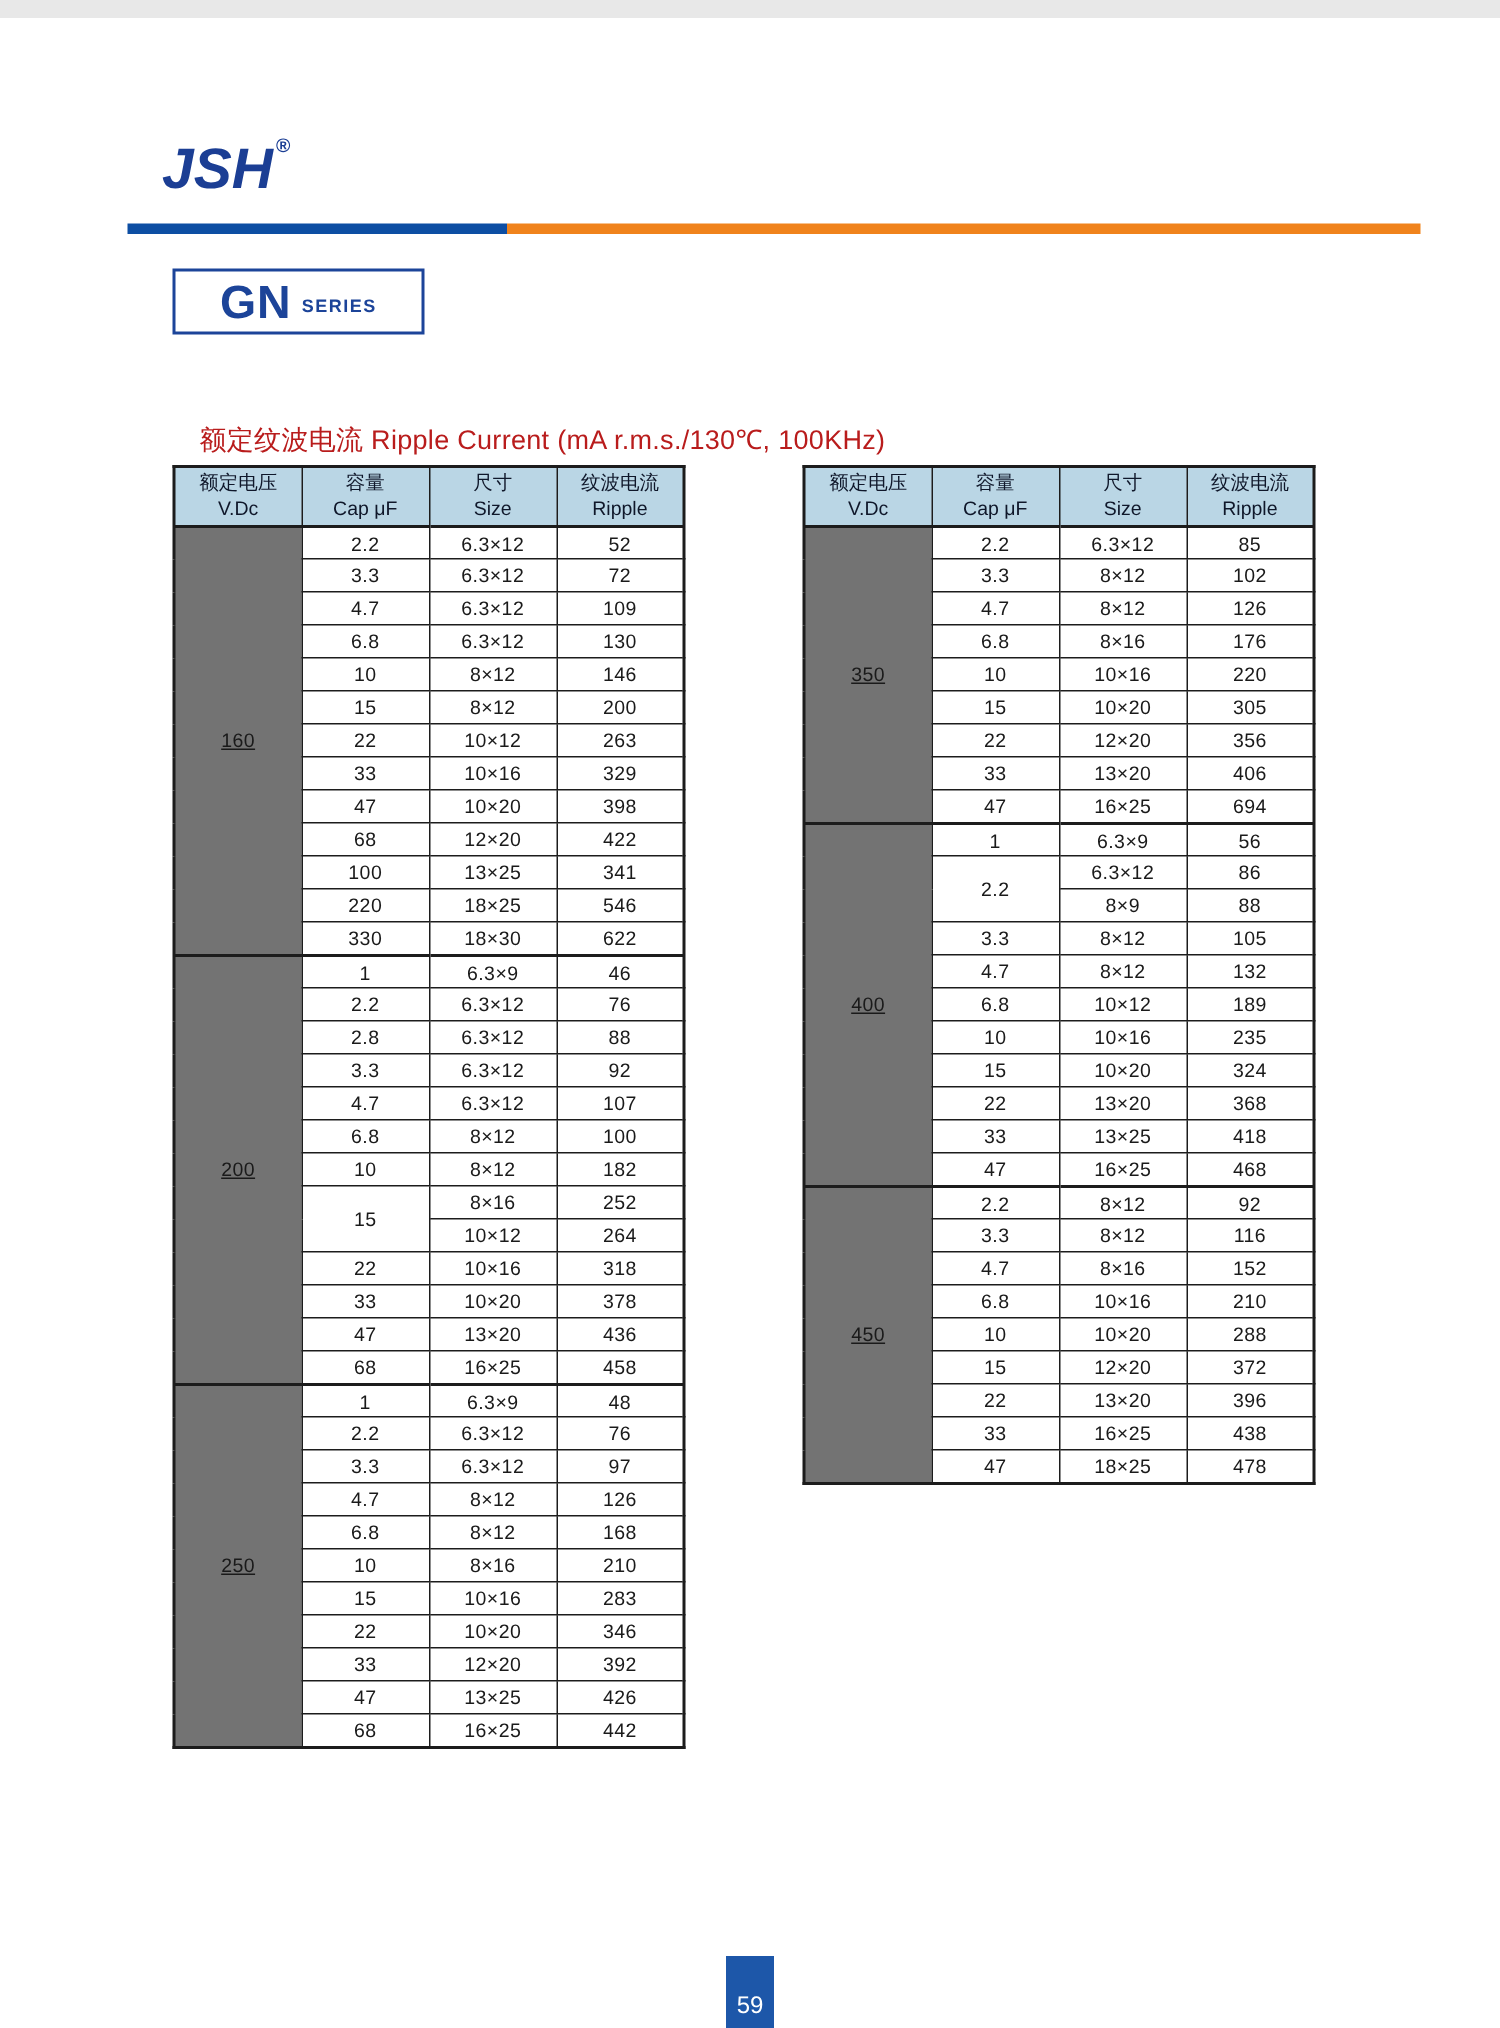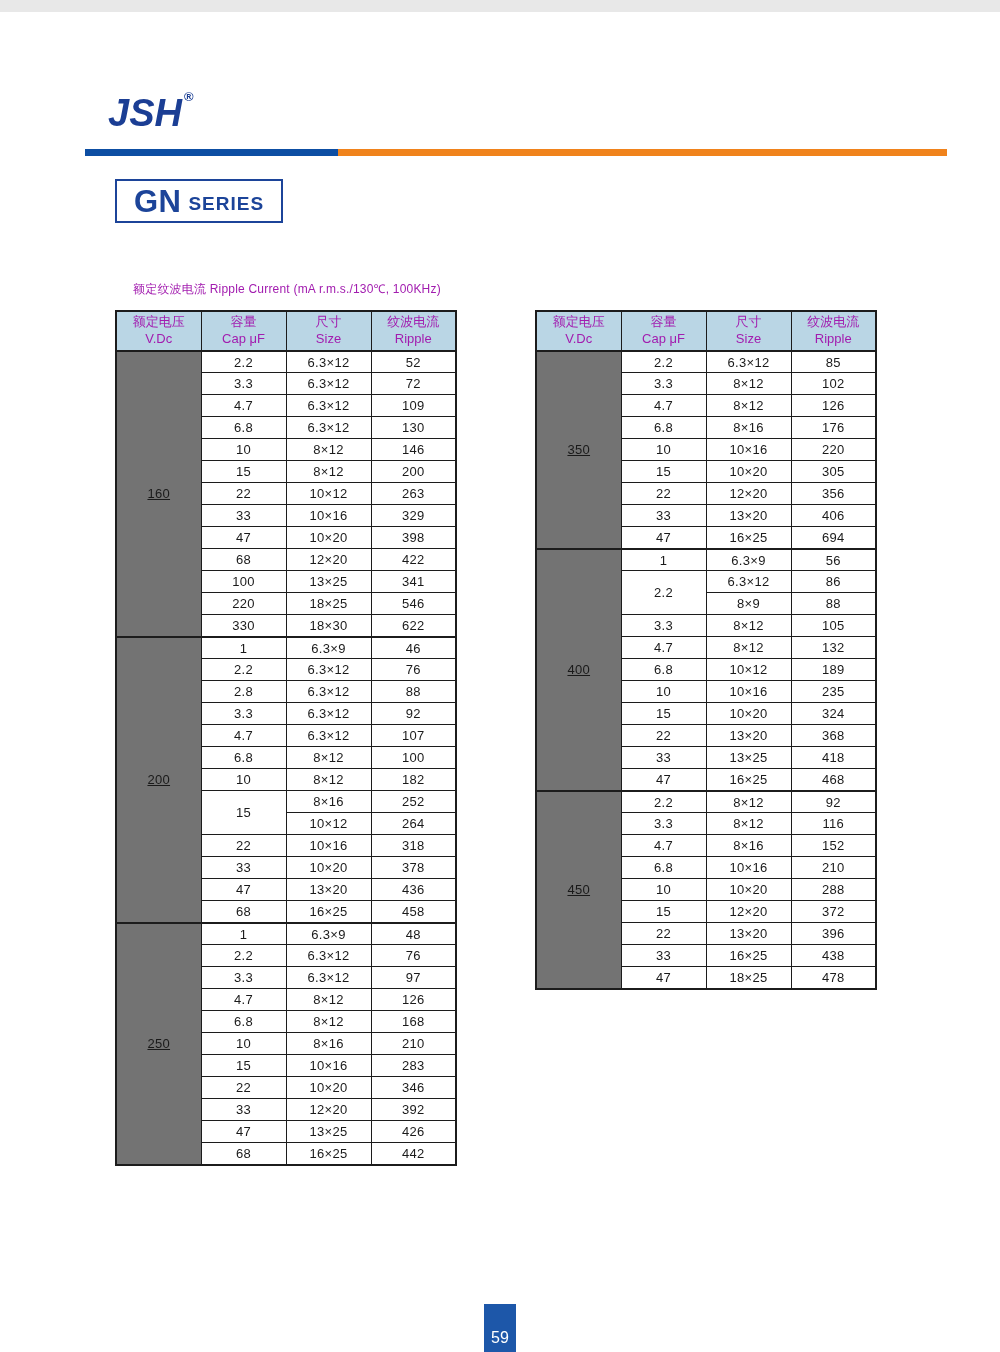--- a/index.html
+++ b/index.html
@@ -21,44 +21,44 @@
   .divider .seg-orange { flex:1; height:100%; background:#f0831c; }
   
   .gn-box {
     position:absolute; left:115px; top:167px; width:168px; height:44px;
     border:2px solid #1c4499; background:#fff;
     display:flex; align-items:center; justify-content:center; gap:7px;
     color:#1c4499;
     text-align:center;
   }
   .gn-main { font-size:31px; font-weight:bold; letter-spacing:0.5px; line-height:1; }
-  .gn-sub  { font-size:19px; font-weight:bold; letter-spacing:1px; line-height:1; padding-top:5px; }
+  .gn-sub  { font-size:12px; font-weight:bold; letter-spacing:1px; line-height:1; padding-top:5px; }
   
   .title-row {
     position:absolute; left:114px; top:235px;
     display:flex; align-items:center; gap:3px;
     color:#1f1f1f; font-size:26px; letter-spacing:0.5px; white-space:nowrap;
   }
   .square-bullet { width:17px; height:17px; background:#2a2a2a; flex:0 0 auto; }
   .subtitle {
     position:absolute; left:133px; top:268px;
-    font-size:12px; color:#a21caf; letter-spacing:0.2px;
+    font-size:18px; color:#b91c1c; letter-spacing:0.2px;
   }
   
   table.spec {
     position:absolute; top:298px; width:342px;
     border-collapse:collapse; table-layout:fixed;
     border:2px solid #1c1c1c;
   }
   #table-left  { left:115px; }
   #table-right { left:535px; }
   table.spec col { width:25%; }
   table.spec th {
     background:#bad6e5; border:1.5px solid #1c1c1c; border-bottom:2px solid #1c1c1c;
-    height:38px; font-weight:normal; font-size:13px; color:#a21caf;
+    height:38px; font-weight:normal; font-size:13px; color:#0f172a;
     text-align:center; line-height:1.3; padding:2px 0;
   }
   table.spec td {
     border:1.5px solid #1c1c1c; height:22px; padding:0;
     font-size:13px; color:#1a1a1a; text-align:center; letter-spacing:0.3px;
   }
   table.spec td.vcell { background:#737373;text-decoration:underline; }
   table.spec tr.sec-top td { border-top:2px solid #1c1c1c; }
   
   .page-num-box {

